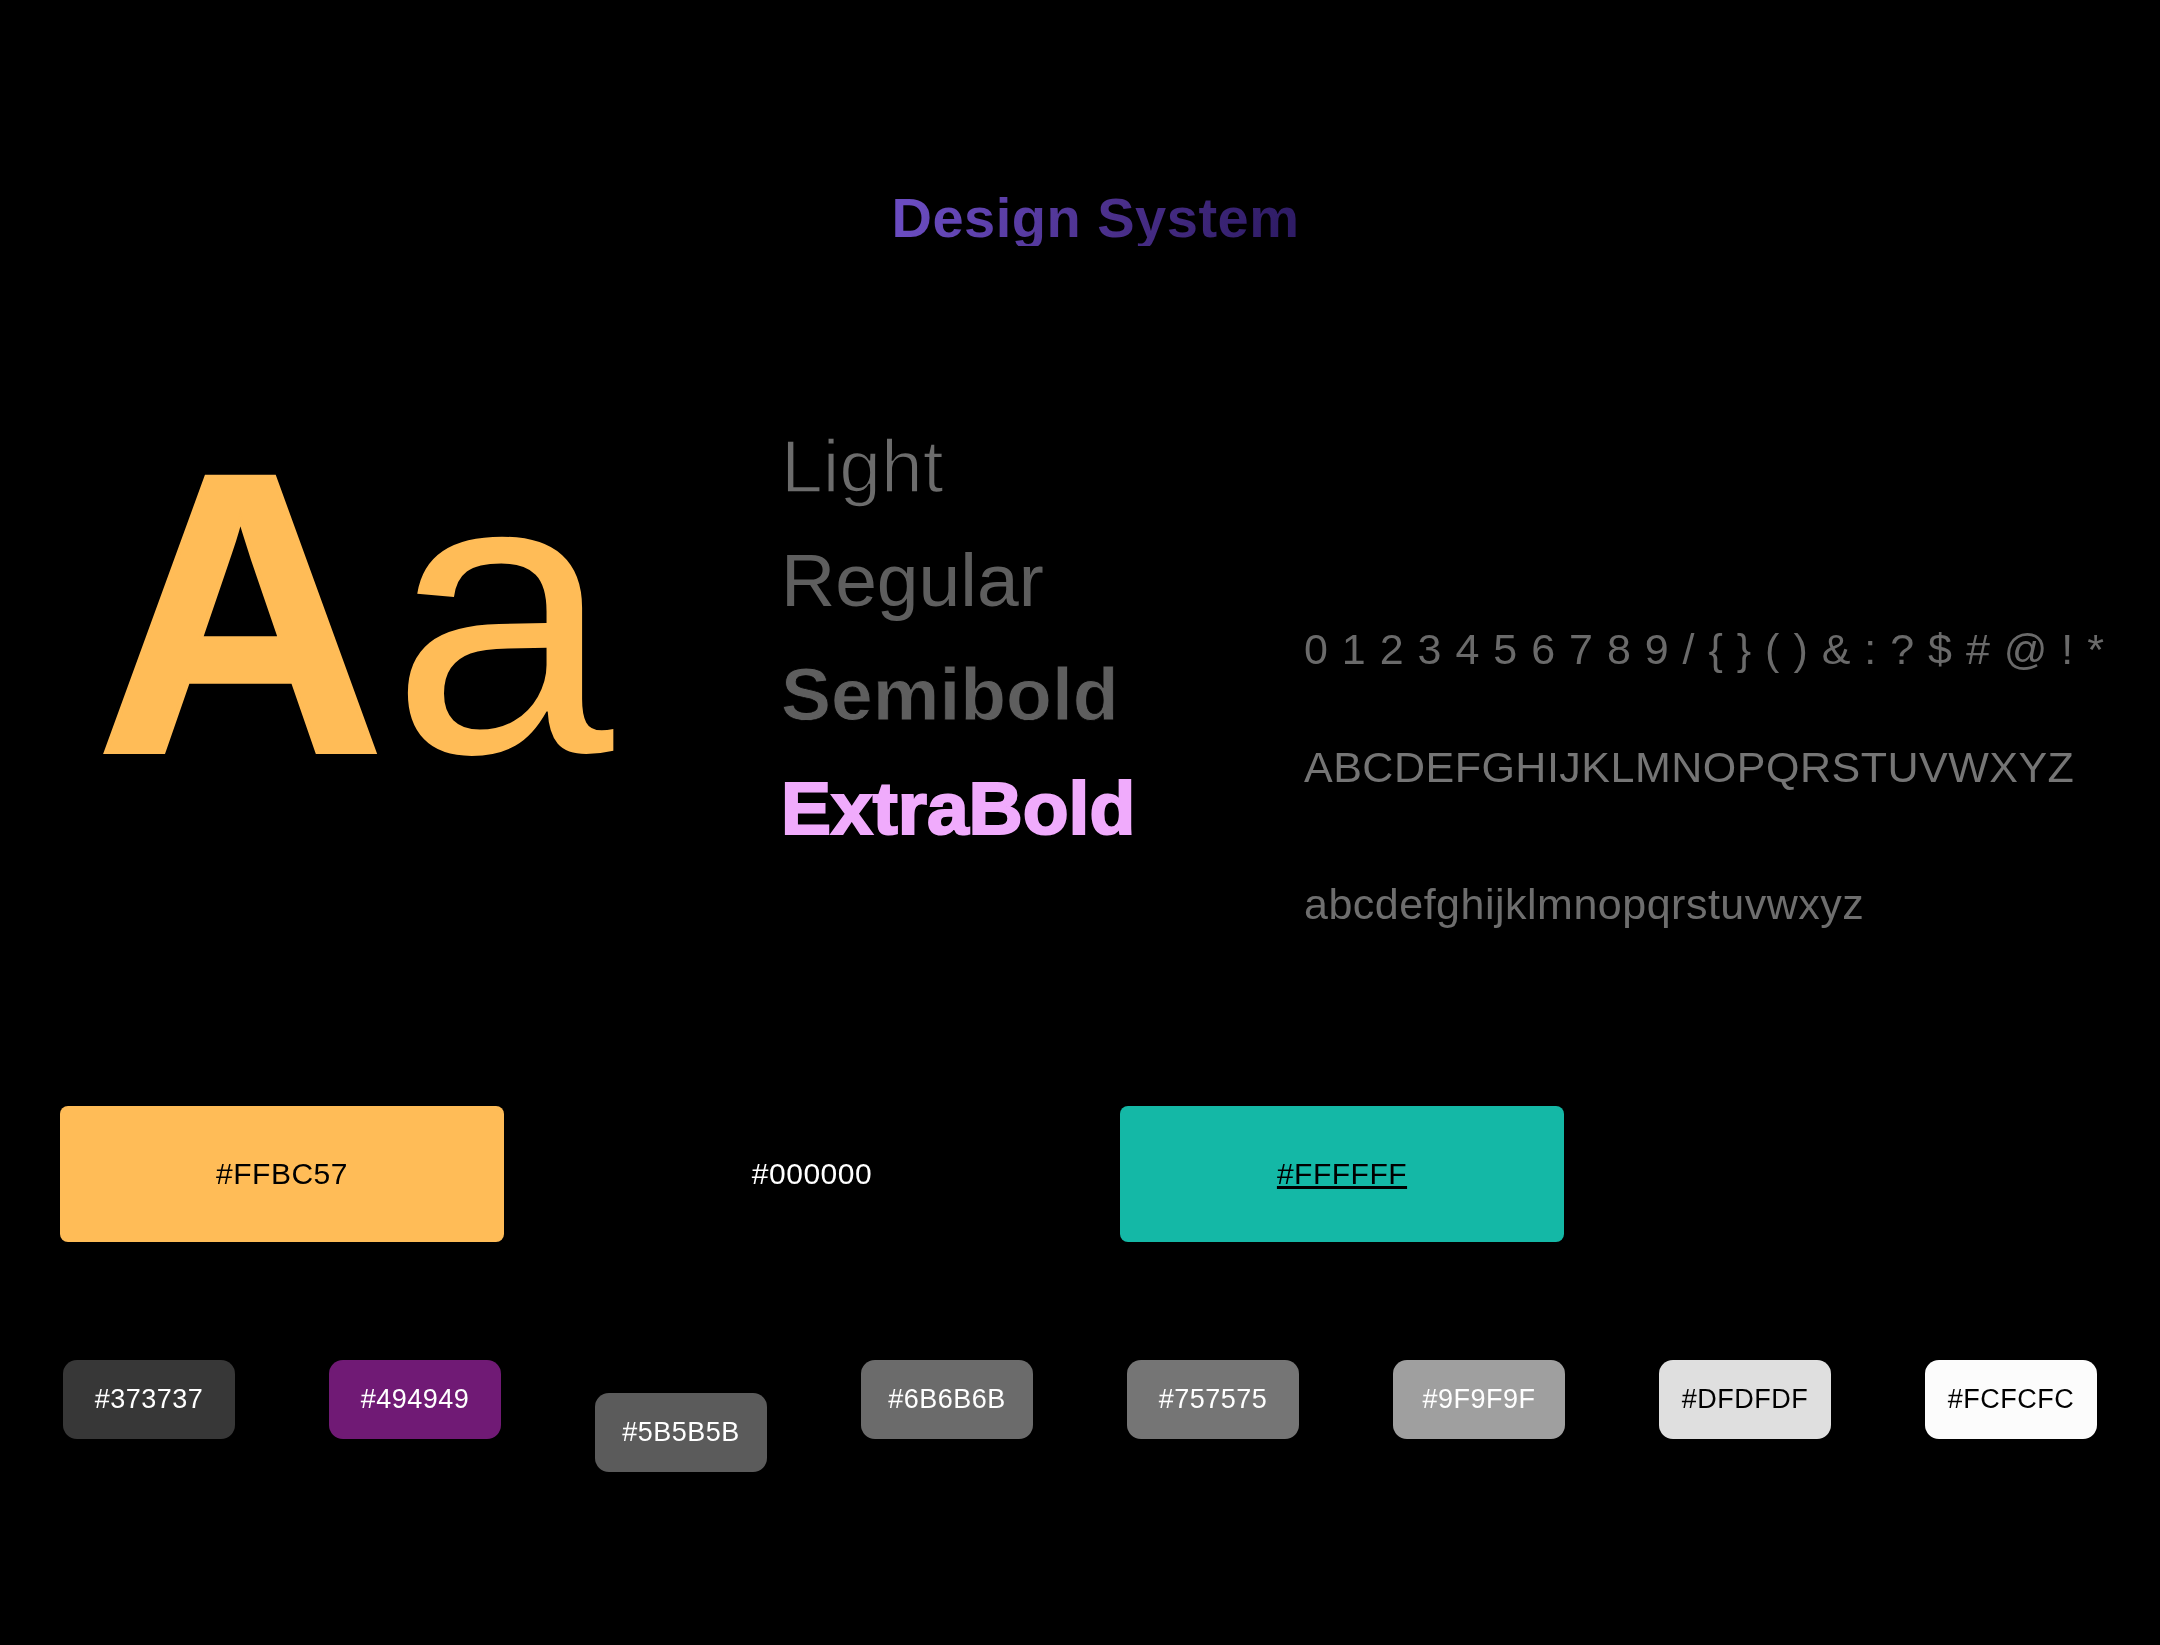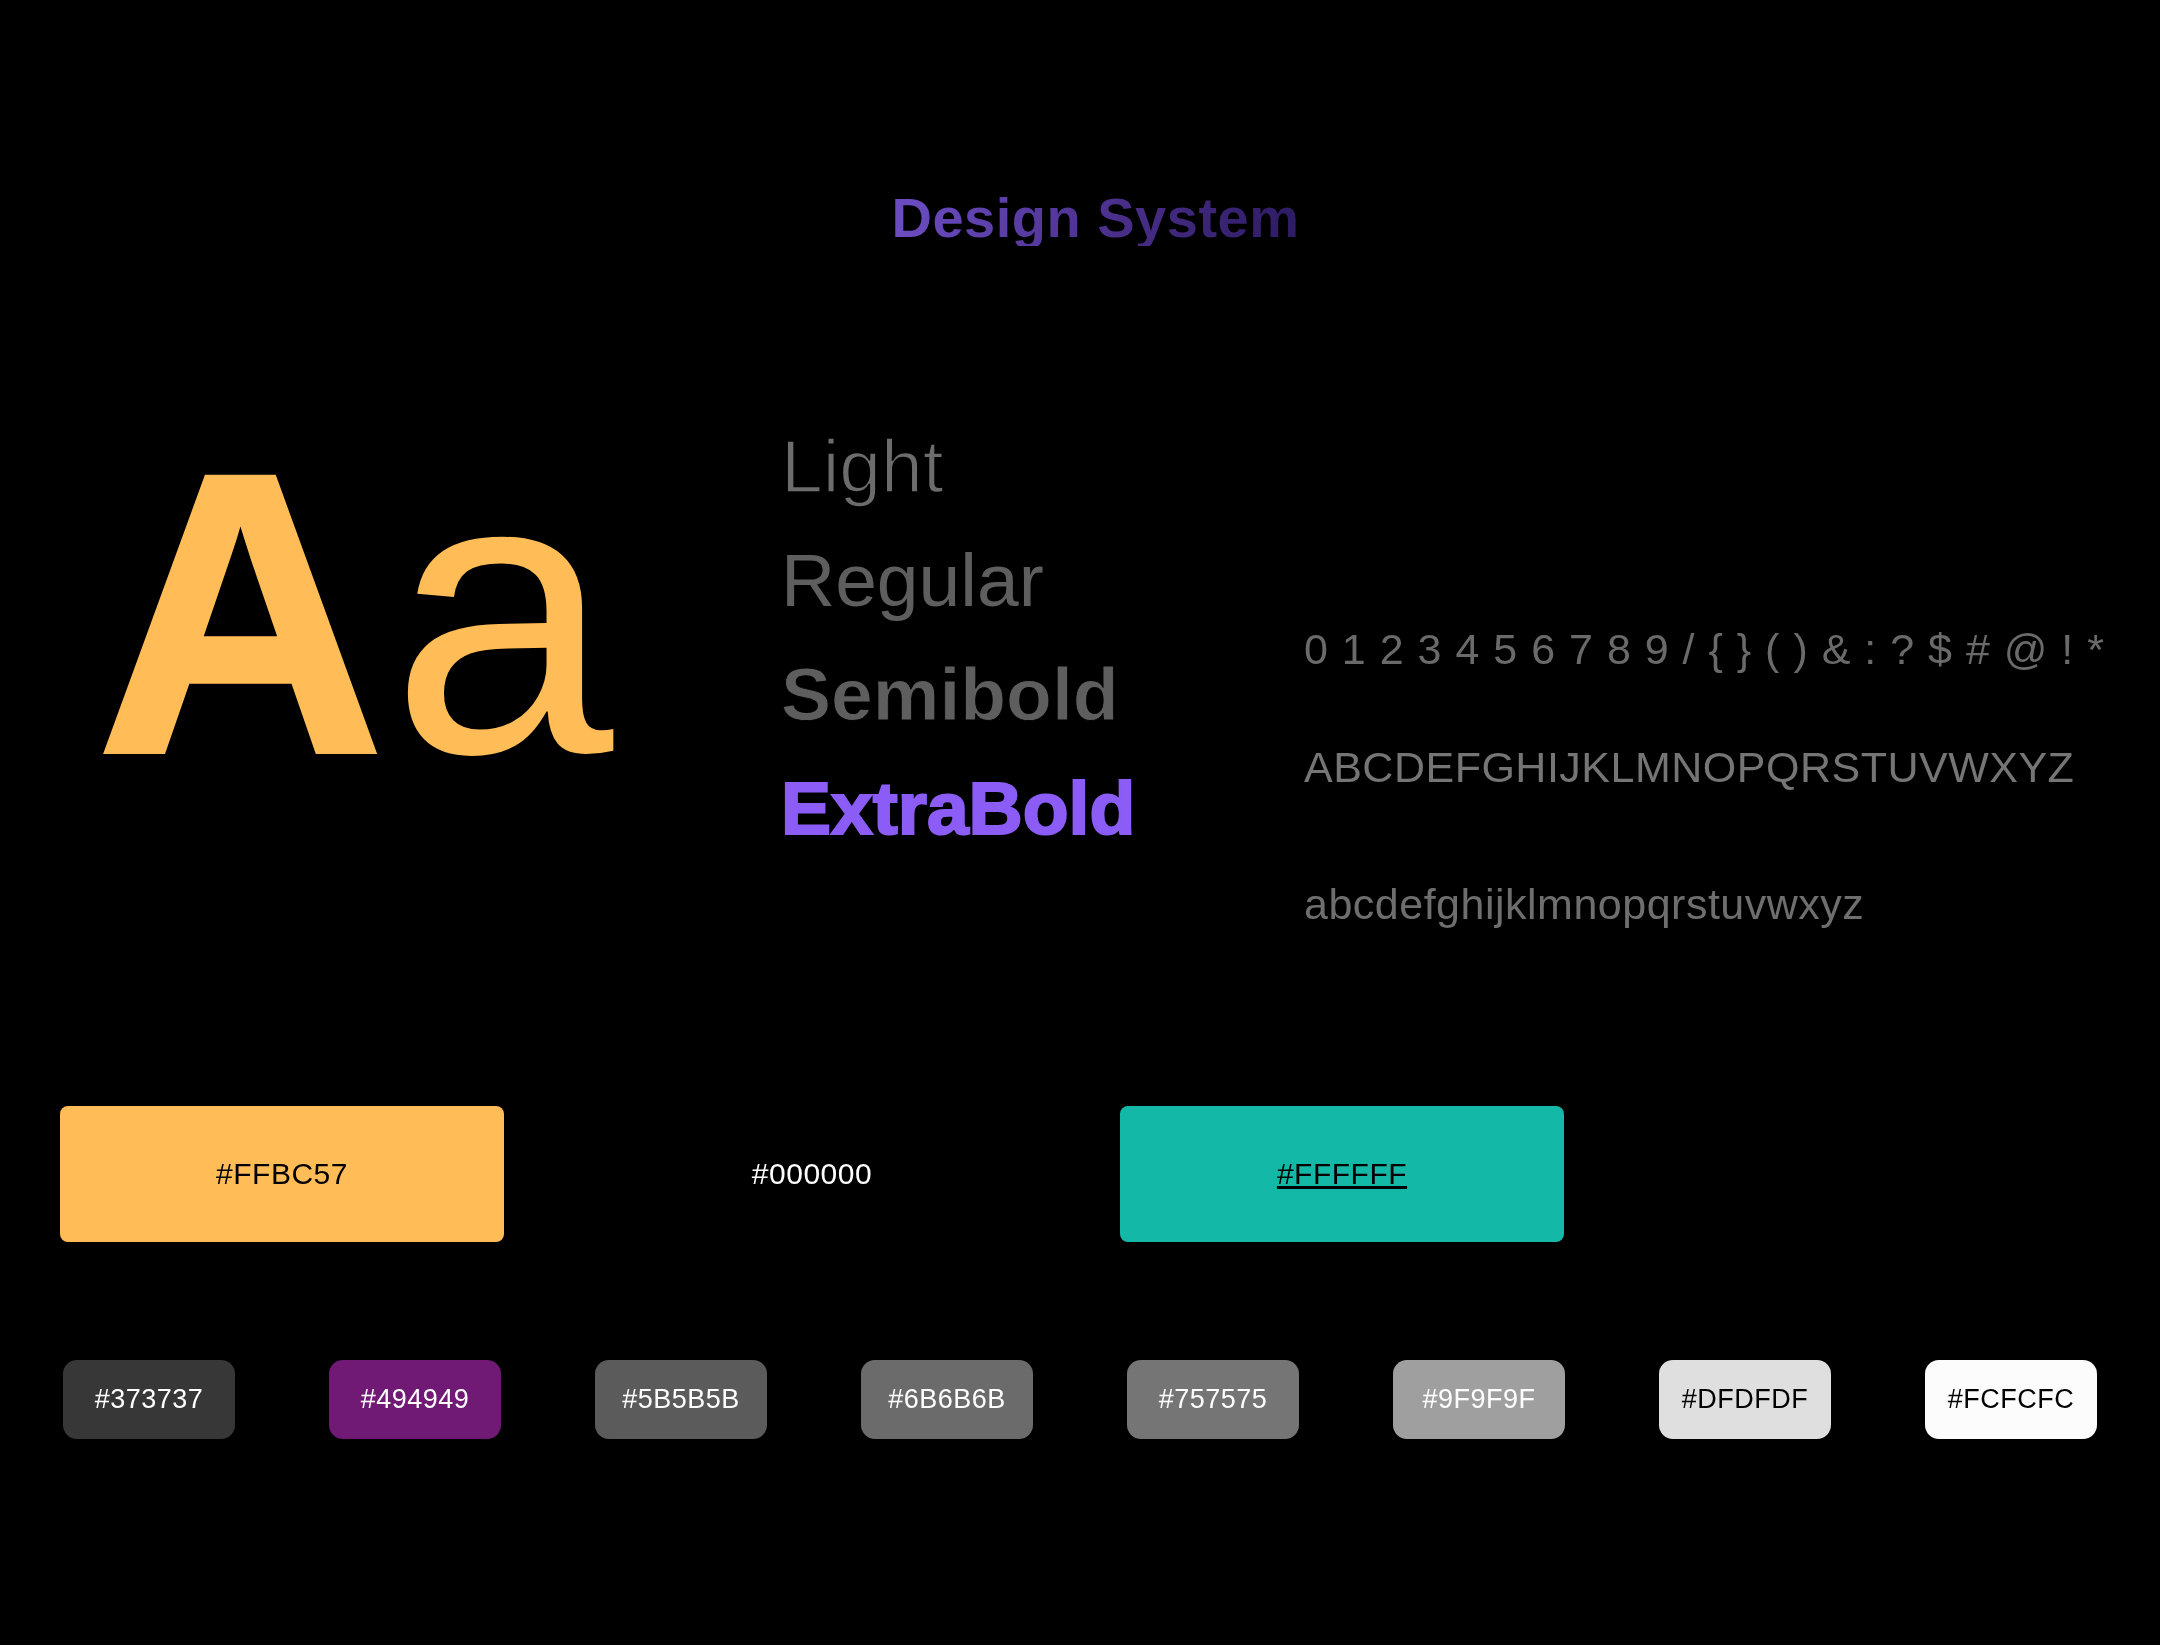--- a/index.html
+++ b/index.html
@@ -69,21 +69,21 @@
   <h1 class="title">Design System</h1>
 
   <div class="specimen" style="color: rgb(255, 188, 87);">
     <span class="spec-A">A</span><span class="spec-a">a</span>
   </div>
 
   <div class="weights" id="weights">
       <div class="weight-item" style="color: rgb(108, 108, 108); font-weight: 300;">Light</div>
       <div class="weight-item" style="color: rgb(94, 94, 94); font-weight: 400;">Regular</div>
       <div class="weight-item" style="color: rgb(94, 94, 94); font-weight: 600;">Semibold</div>
-      <div class="weight-item" style="color: #8b5cf6; font-weight: 800; text-align: right;">ExtraBold</div>
+      <div class="weight-item" style="color: #f0abfc; font-weight: 800; text-align: right;">ExtraBold</div>
     </div>
 
   <div class="glyphs" id="glyphs">
       <div class="glyph-row" style="color: rgb(106, 106, 106);">0 1 2 3 4 5 6 7 8 9 / { } ( ) &amp; : ? $ # @ ! *</div>
       <div class="glyph-row" style="color: rgb(117, 117, 117);">ABCDEFGHIJKLMNOPQRSTUVWXYZ</div>
       <div class="glyph-row" style="color: rgb(110, 110, 110);">abcdefghijklmnopqrstuvwxyz</div>
     </div>
 
   <div class="palette-primary" id="palette-primary">
       <div class="primary-swatch" style="background: rgb(255, 188, 87); color: rgb(0, 0, 0);">
@@ -97,21 +97,21 @@
     </div>
     </div>
 
   <div class="palette-gray" id="palette-gray">
       <div class="gray-swatch" style="background: rgb(55, 55, 55); color: rgb(255, 255, 255);">
       <span>#373737</span>
     </div>
       <div class="gray-swatch" style="background: #701a75; color: rgb(255, 255, 255);">
       <span>#494949</span>
     </div>
-      <div class="gray-swatch" style="background: rgb(91, 91, 91); color: rgb(255, 255, 255);">
+      <div class="gray-swatch" style="background: rgb(91, 91, 91); color: rgb(255, 255, 255); margin-top: 33px;">
       <span>#5B5B5B</span>
     </div>
       <div class="gray-swatch" style="background: rgb(107, 107, 107); color: rgb(255, 255, 255);">
       <span>#6B6B6B</span>
     </div>
       <div class="gray-swatch" style="background: rgb(117, 117, 117); color: rgb(255, 255, 255);">
       <span>#757575</span>
     </div>
       <div class="gray-swatch" style="background: rgb(159, 159, 159); color: rgb(255, 255, 255);">
       <span>#9F9F9F</span>

